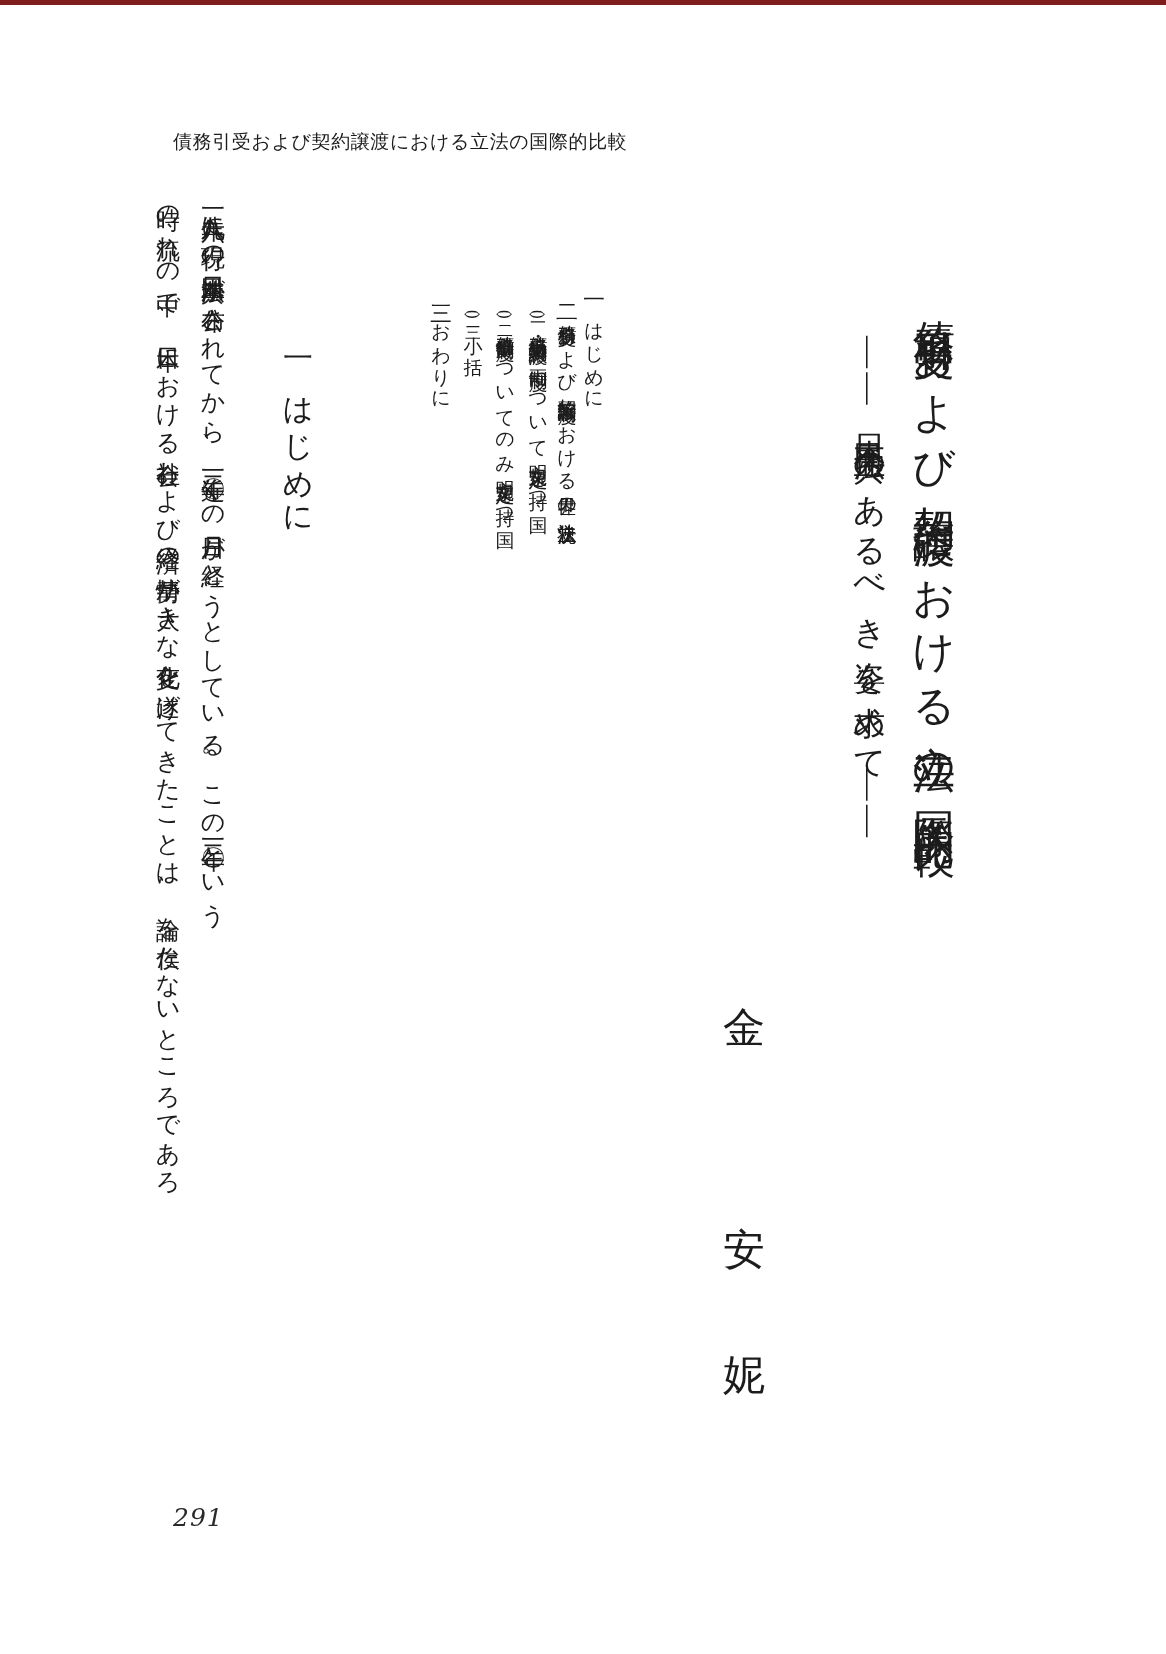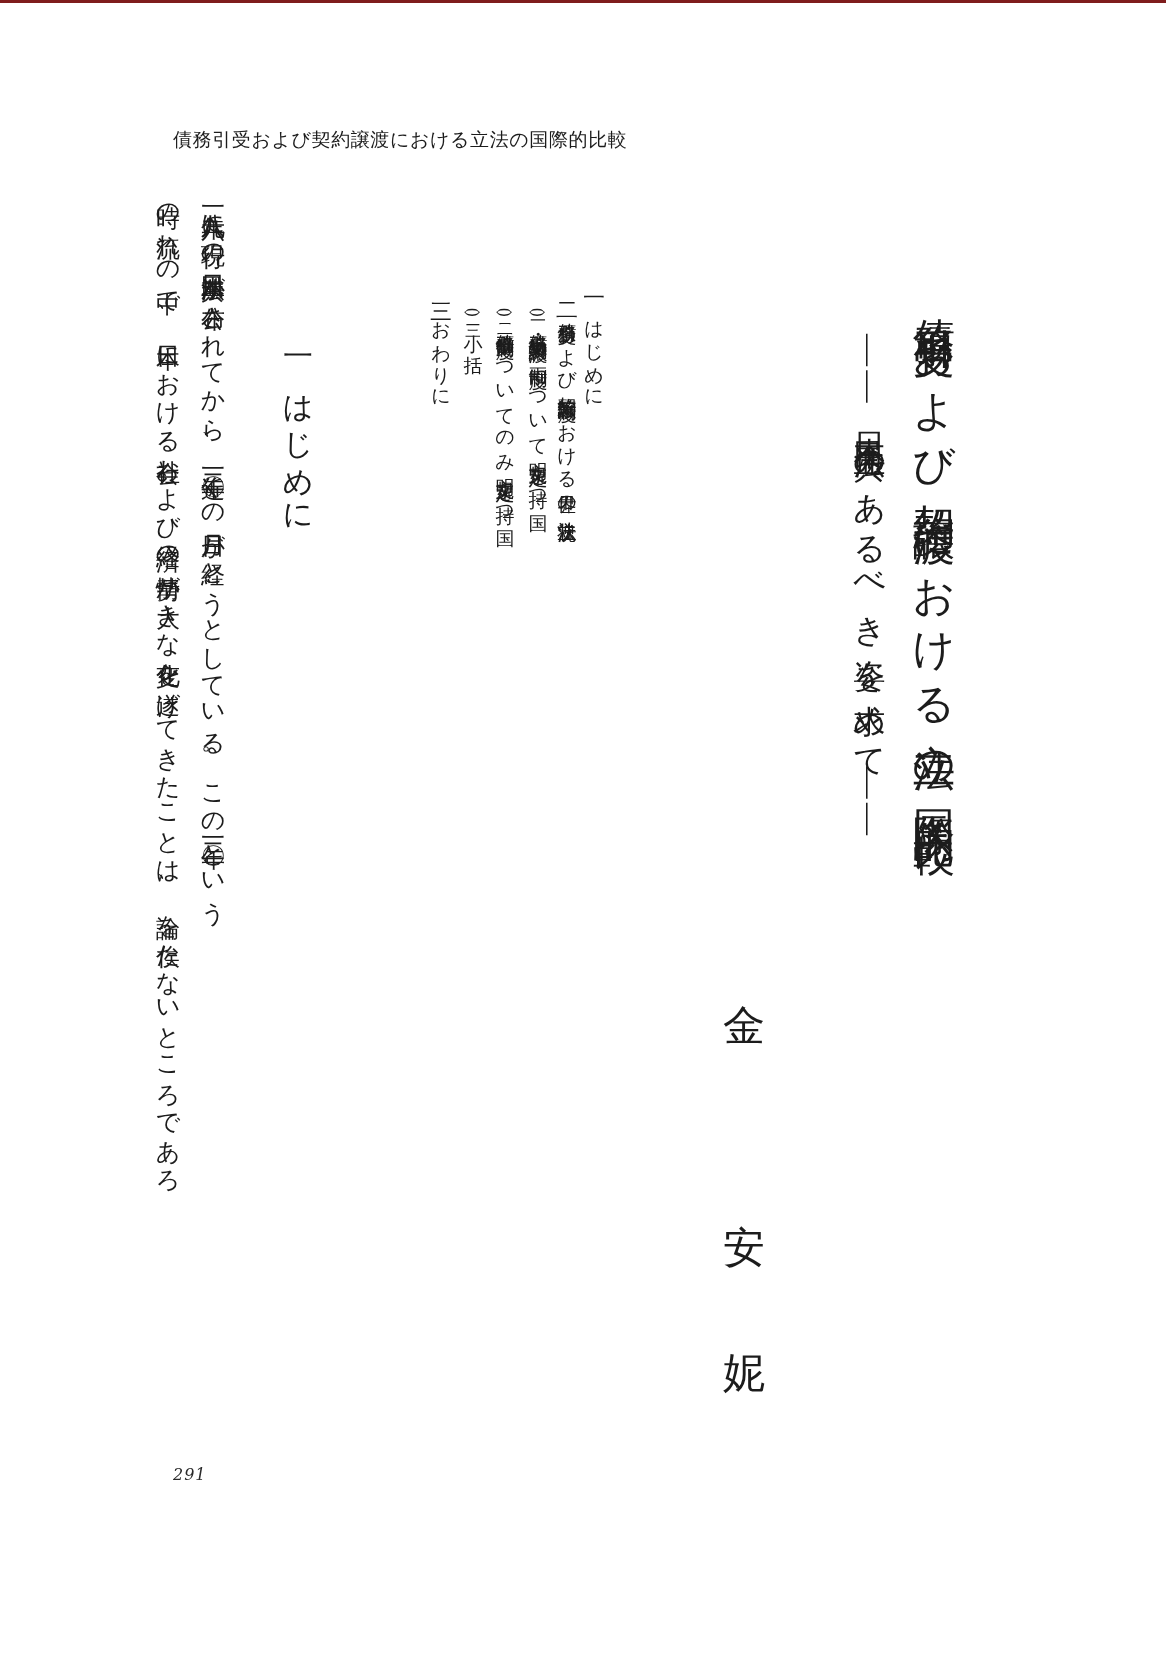--- a/index.html
+++ b/index.html
@@ -7,21 +7,21 @@
     width: 1166px; height: 1654px;
     background: #fbfaf8;
     font-family: "Liberation Serif", "DejaVu Serif", serif;
     color: #1c1c1c;
     position: relative;
     overflow: hidden;
   }
   .sheet {
     position: absolute; inset: 0;
     background: #ffffff;
-    border-top: 3px solid #7f1d1d;
+    border-top: 5px solid #7f1d1d;
   }
   
   .vert {
     position: absolute;
     writing-mode: vertical-rl;
     text-orientation: mixed;
     white-space: nowrap;
     line-height: 1;
   }
   .running-head {
@@ -71,22 +71,22 @@
   }
   .body-line {
     font-size: 24px;
     letter-spacing: 0.8px;
   }
   .body-line.l1 { left: 201px; top: 191px; }
   .body-line.l2 { left: 156px; top: 184px; }
 
   .page-number {
     position: absolute;
-    left: 173px; top: 1462px;
-    font-size: 16px;
+    left: 173px; top: 1498px;
+    font-size: 25px;
     font-style: italic;
     font-family: "DejaVu Serif", "Liberation Serif", serif;
     color: #2a2a2a;
     letter-spacing: 1px;
   }
 </style>
 </head>
 <body>
 
 <div class="sheet">

